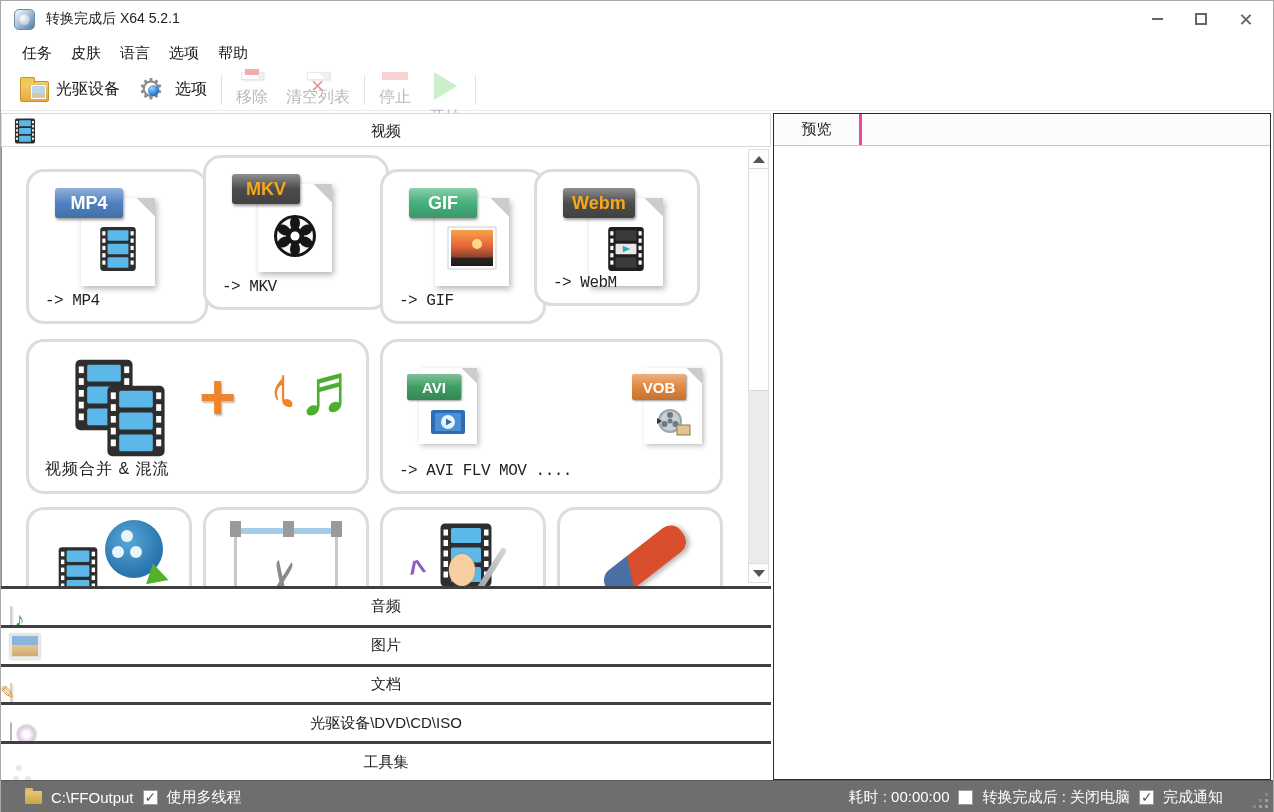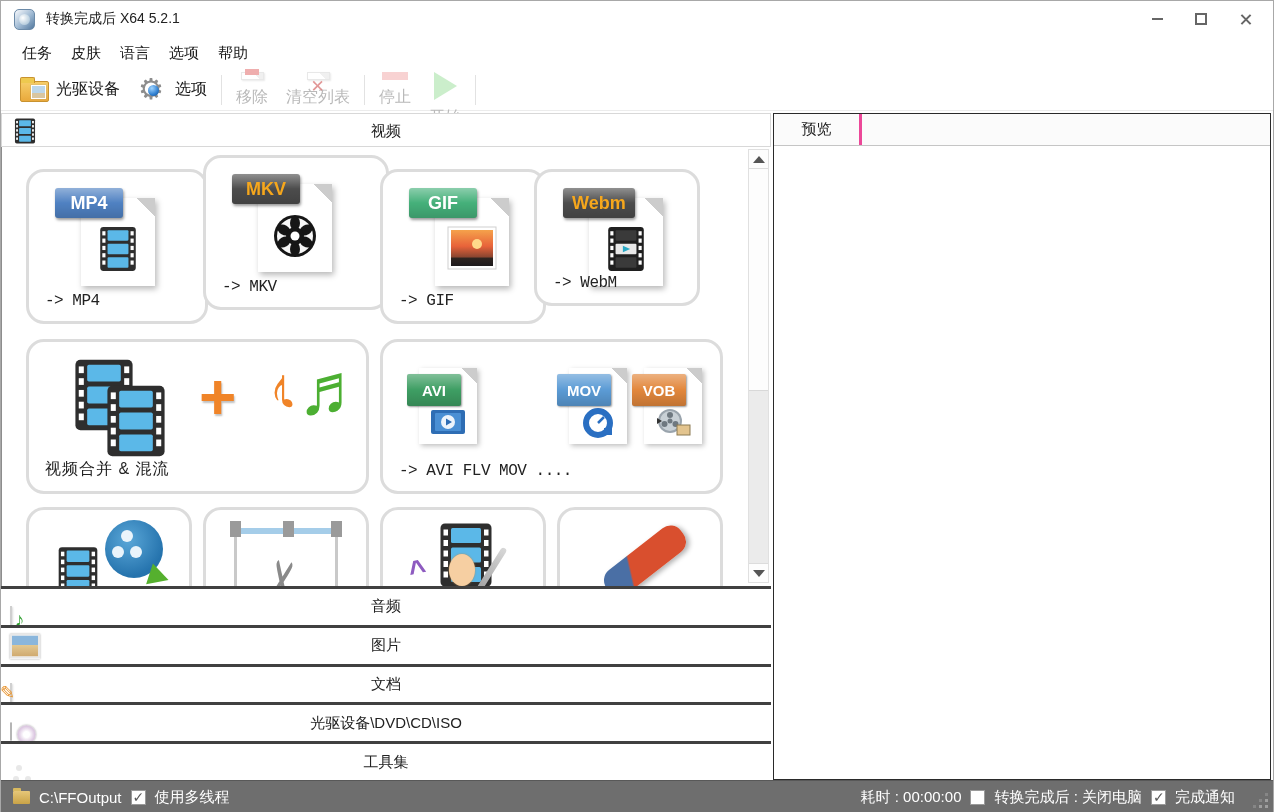--- a/index.html
+++ b/index.html
@@ -63,21 +63,21 @@
 .b-vob{background-color:var(--badge-vob,#e2873c);}
 
 .merge-film1{position:absolute;left:38px;top:16px;}
 .merge-film2{position:absolute;left:70px;top:42px;}
 .merge-plus{position:absolute;left:170px;top:18px;font-size:64px;font-weight:bold;color:var(--accent-orange,#f08428);text-shadow:1px 2px 2px rgba(0,0,0,.25);}
 .merge-note1{position:absolute;left:240px;top:12px;font-size:58px;color:var(--accent-orange,#f08428);transform:scaleX(-1);}
 .merge-note2{position:absolute;left:268px;top:6px;font-size:72px;color:#4caf32;}
 
 .mini{position:absolute;top:24px;width:72px;height:112px;}
 .mini-doc{position:absolute;left:10px;top:2px;width:58px;height:76px;background:linear-gradient(225deg,#cccccc 11px,#fff 0);box-shadow:2px 2px 5px rgba(0,0,0,.25);}
-.mini-badge{position:absolute;left:-2px;top:8px;height:32px;min-width:54px;padding:0 6px;border-radius:2px;display:flex;align-items:center;justify-content:center;font-weight:bold;font-size:15px;color:#fff;box-shadow:1px 1px 2px rgba(0,0,0,.4);background-image:linear-gradient(rgba(255,255,255,.35),rgba(255,255,255,0) 50%,rgba(0,0,0,.15));z-index:2;}
+.mini-badge{position:absolute;left:-2px;top:8px;height:26px;min-width:54px;padding:0 6px;border-radius:2px;display:flex;align-items:center;justify-content:center;font-weight:bold;font-size:15px;color:#fff;box-shadow:1px 1px 2px rgba(0,0,0,.4);background-image:linear-gradient(rgba(255,255,255,.35),rgba(255,255,255,0) 50%,rgba(0,0,0,.15));z-index:2;}
 .mini-inner{position:absolute;left:50%;top:40px;transform:translateX(-50%);}
 
 .r3-reel{position:absolute;left:76px;top:10px;width:58px;height:58px;border-radius:50%;background:radial-gradient(circle at 40% 35%,#5aa7d8,#2573ad 70%);}
 .r3-reel::before{content:"";position:absolute;left:16px;top:10px;width:12px;height:12px;border-radius:50%;background:#eaf4fb;box-shadow:-9px 16px 0 #eaf4fb,9px 16px 0 #eaf4fb;}
 .r3-film{position:absolute;left:24px;top:36px;}
 .r3-arrow{position:absolute;left:120px;top:56px;width:0;height:0;border-left:20px solid #55b02e;border-top:11px solid transparent;border-bottom:11px solid transparent;transform:rotate(18deg);}
 .crop-frame{position:absolute;left:28px;top:18px;width:104px;height:120px;border-left:3px solid #c9c9c9;border-right:3px solid #c9c9c9;border-top:6px solid #a5cde9;}
 .crop-frame i{position:absolute;top:-13px;width:11px;height:16px;background:#9a9a9a;}
 .crop-frame i:nth-child(1){left:-7px;}
 .crop-frame i:nth-child(2){left:46px;}
@@ -114,21 +114,21 @@
 
 
 .right-panel{position:absolute;left:772px;top:112px;width:498px;height:667px;border:1px solid #2a2a2a;background:#fff;}
 .rp-header{display:flex;height:32px;background:#fbfbfb;border-bottom:1px solid #c5c5c5;}
 .rp-cell{display:flex;align-items:center;justify-content:center;font-size:15px;border-right:3px solid #ec4899;}
 .rp-c1{width:88px;}
 .rp-c2{width:205px;}
 .rp-c3{flex:1;border-right:none;}
 
 
-.statusbar{position:absolute;left:0;top:779px;width:100%;height:33px;background:var(--statusbar-bg,#6e6e6e);border-top:1px solid #585858;display:flex;align-items:center;color:#fff;font-size:15px;padding:0 12px;}
+.statusbar{position:absolute;left:0;top:779px;width:100%;height:33px;background:var(--statusbar-bg,#6e6e6e);border-top:1px solid #585858;display:flex;align-items:center;color:#fff;font-size:15px;padding:0 24px;}
 .sb-left{display:flex;align-items:center;gap:9px;}
 .sb-right{margin-left:auto;display:flex;align-items:center;gap:9px;margin-right:26px;}
 .sb-folder{width:17px;height:13px;background:linear-gradient(#e6c779,#c9a347);border-radius:1px;position:relative;}
 .sb-folder::before{content:"";position:absolute;left:0;top:-3px;width:8px;height:3px;background:#d8b95f;border-radius:1px 1px 0 0;}
 .sb-check{width:15px;height:15px;background:#fff;border:1px solid #9a9a9a;position:relative;flex:none;}
 .sb-check.checked::after{content:"✓";position:absolute;left:1px;top:-2px;font-size:14px;color:#5a5a5a;}
 .grip{position:absolute;right:5px;bottom:5px;width:14px;height:14px;}
 .grip::after{content:"";position:absolute;right:0;bottom:0;width:3px;height:3px;background:#9e9e9e;box-shadow:-6px 0 #9e9e9e,0 -6px #9e9e9e,-6px -6px #868686,-12px 0 #868686,0 -12px #868686;}
 </style>
 </head>
@@ -373,33 +373,20 @@
               <svg width="34" height="28" viewBox="0 0 34 28">
                   <rect x="0" y="2" width="34" height="24" rx="2" fill="#2e6db4"></rect>
                   <rect x="4" y="5" width="26" height="18" rx="1" fill="#4a8fd4"></rect>
                   <circle cx="17" cy="14" r="7" fill="#fff" opacity="0.9"></circle>
                   <polygon points="15,10.5 15,17.5 21,14" fill="#2e6db4"></polygon>
                 </svg>
             </span>
           </div>
           <span class="mini-badge b-avi">AVI</span>
         </div>
-        <div class="mini" style="left:176px;">
-          <div class="mini-doc">
-            <span class="mini-inner">
-              <svg width="32" height="32" viewBox="0 0 32 32">
-                  <circle cx="16" cy="15" r="12" fill="none" stroke="#2a6fc2" stroke-width="6"></circle>
-                  <circle cx="16" cy="15" r="6" fill="#fff"></circle>
-                  <line x1="16" y1="15" x2="22" y2="9" stroke="#2a6fc2" stroke-width="2.5"></line>
-                  <rect x="22" y="20" width="8" height="7" fill="#2a6fc2"></rect>
-                </svg>
-            </span>
-          </div>
-          <span class="mini-badge b-mov">MOV</span>
-        </div>
         <div class="mini" style="left:251px;">
           <div class="mini-doc">
             <span class="mini-inner">
               <svg width="36" height="30" viewBox="0 0 36 30">
                   <circle cx="15" cy="13" r="12" fill="#9aa4ad"></circle>
                   <circle cx="15" cy="13" r="10" fill="#c8d0d6"></circle>
                   <g fill="#6e7880">
                     <circle cx="15" cy="7" r="3"></circle>
                     <circle cx="9.5" cy="16" r="3"></circle>
                     <circle cx="20.5" cy="16" r="3"></circle>

